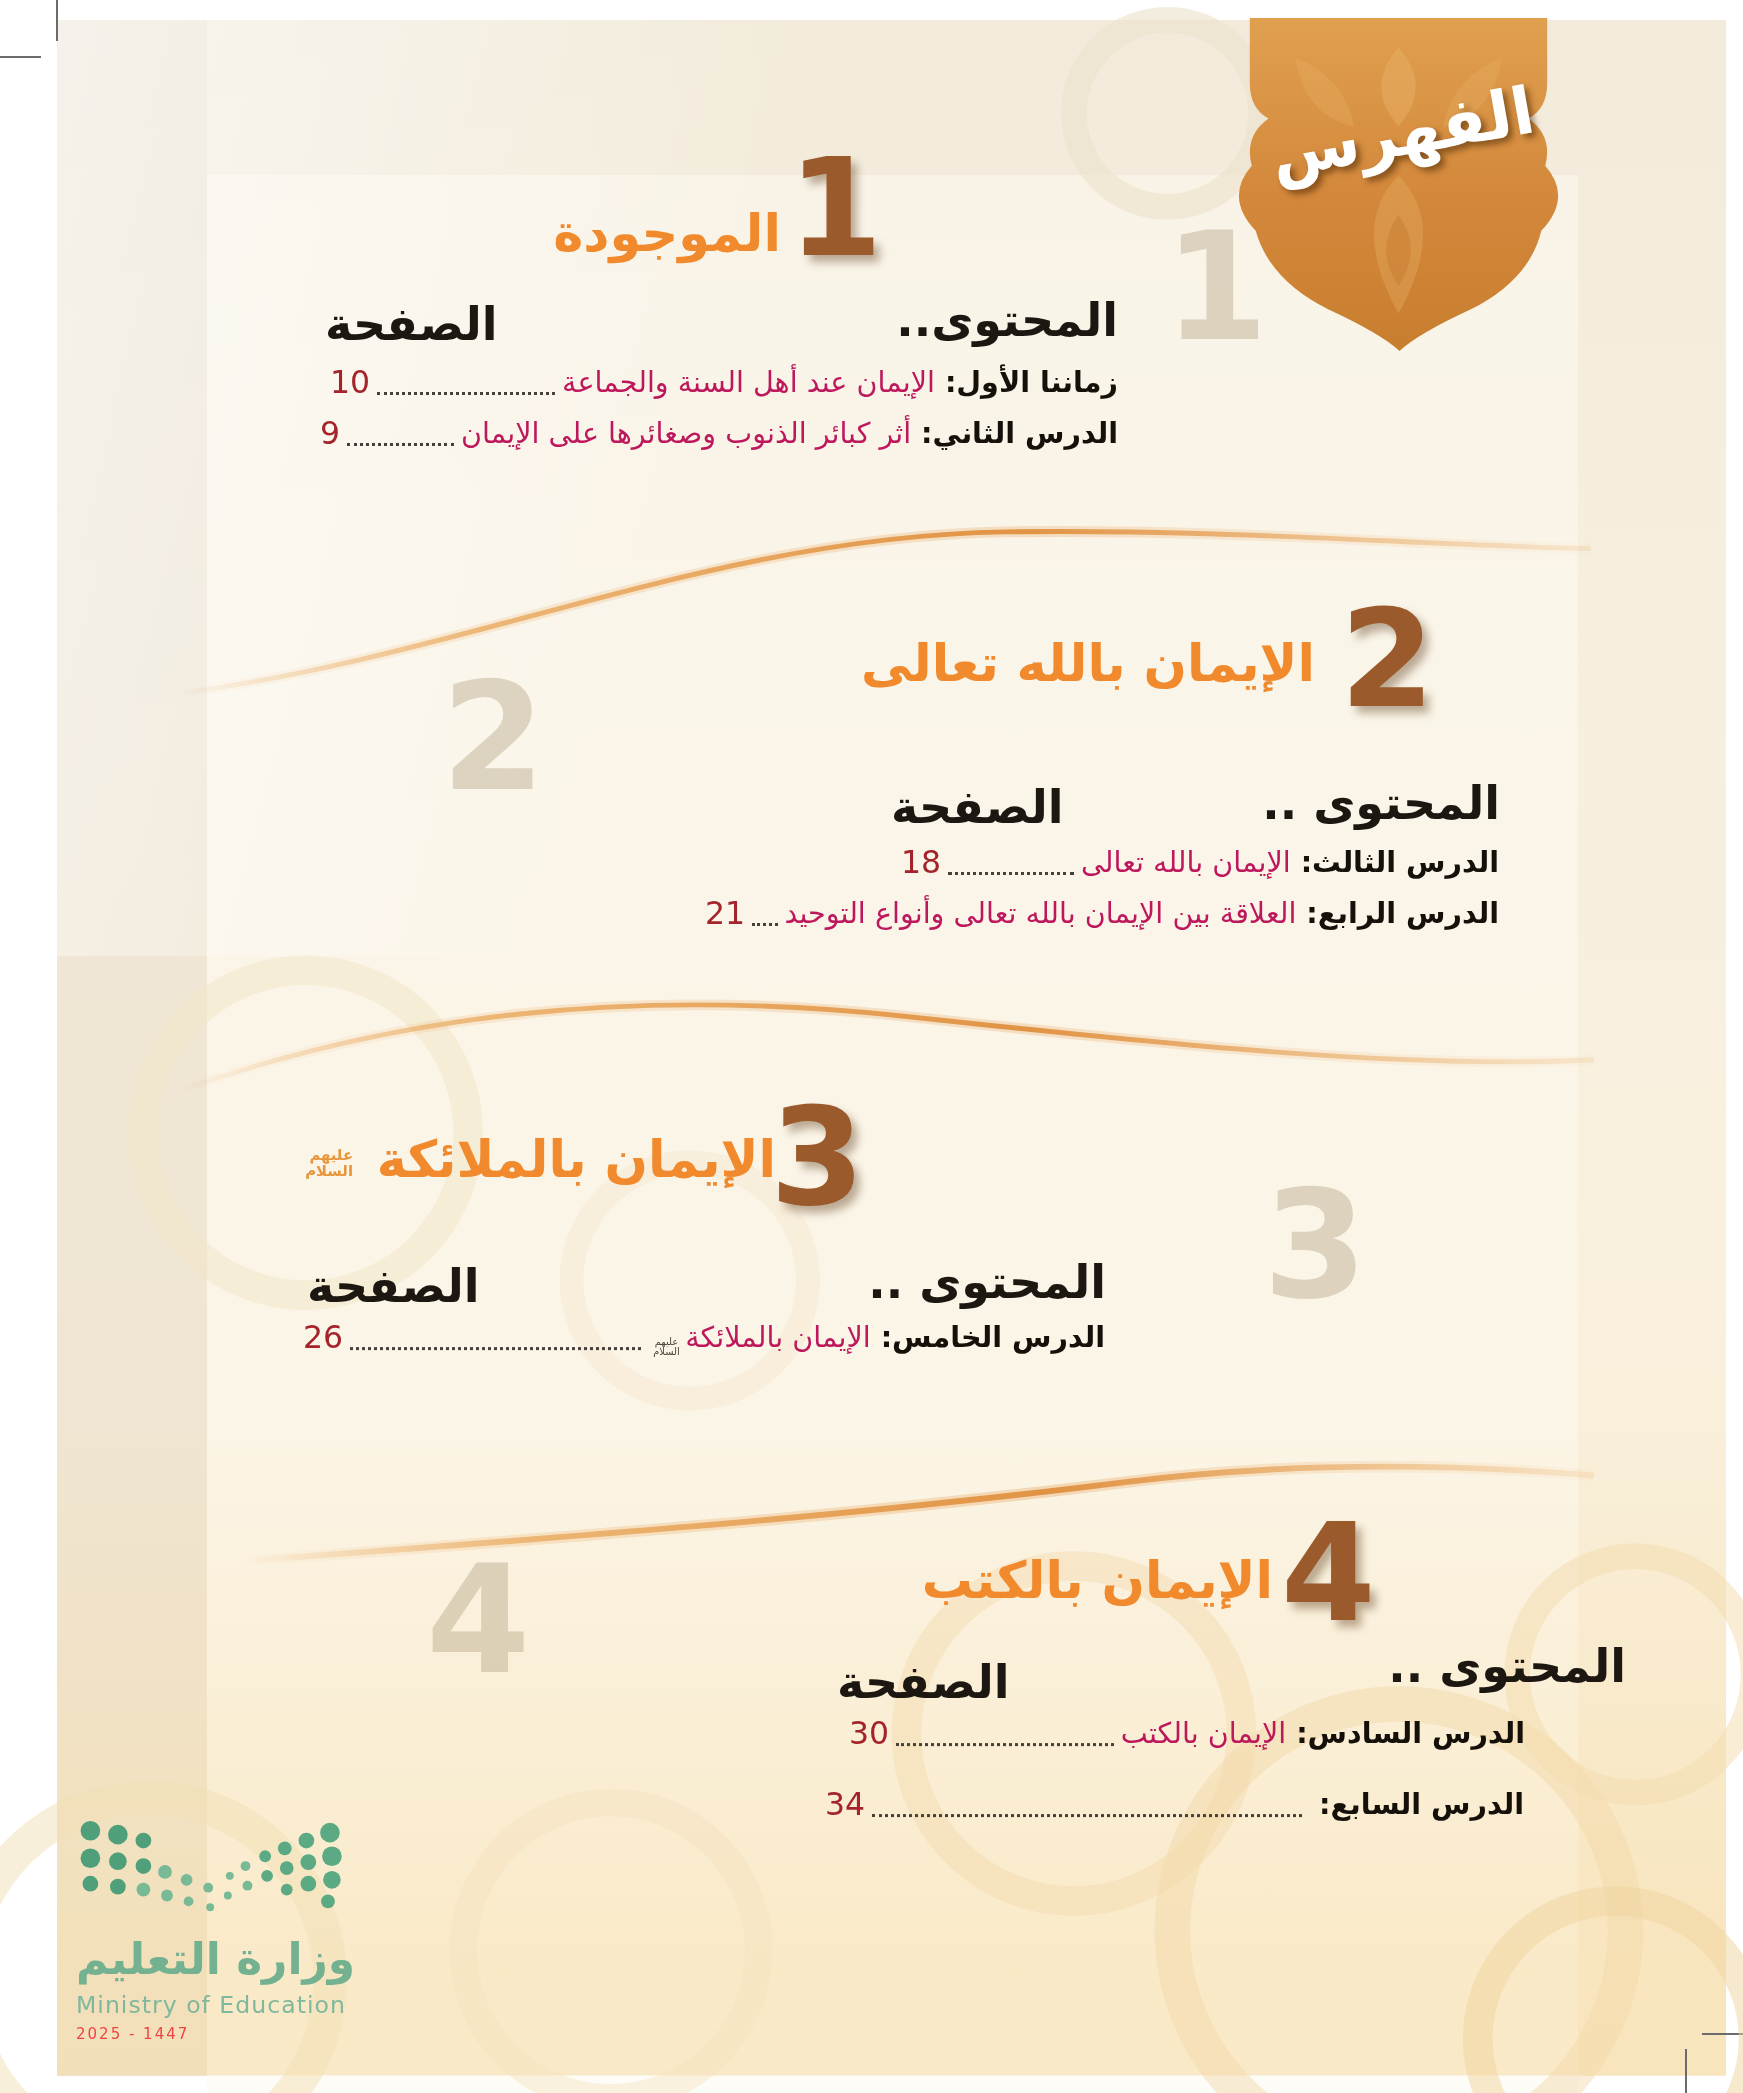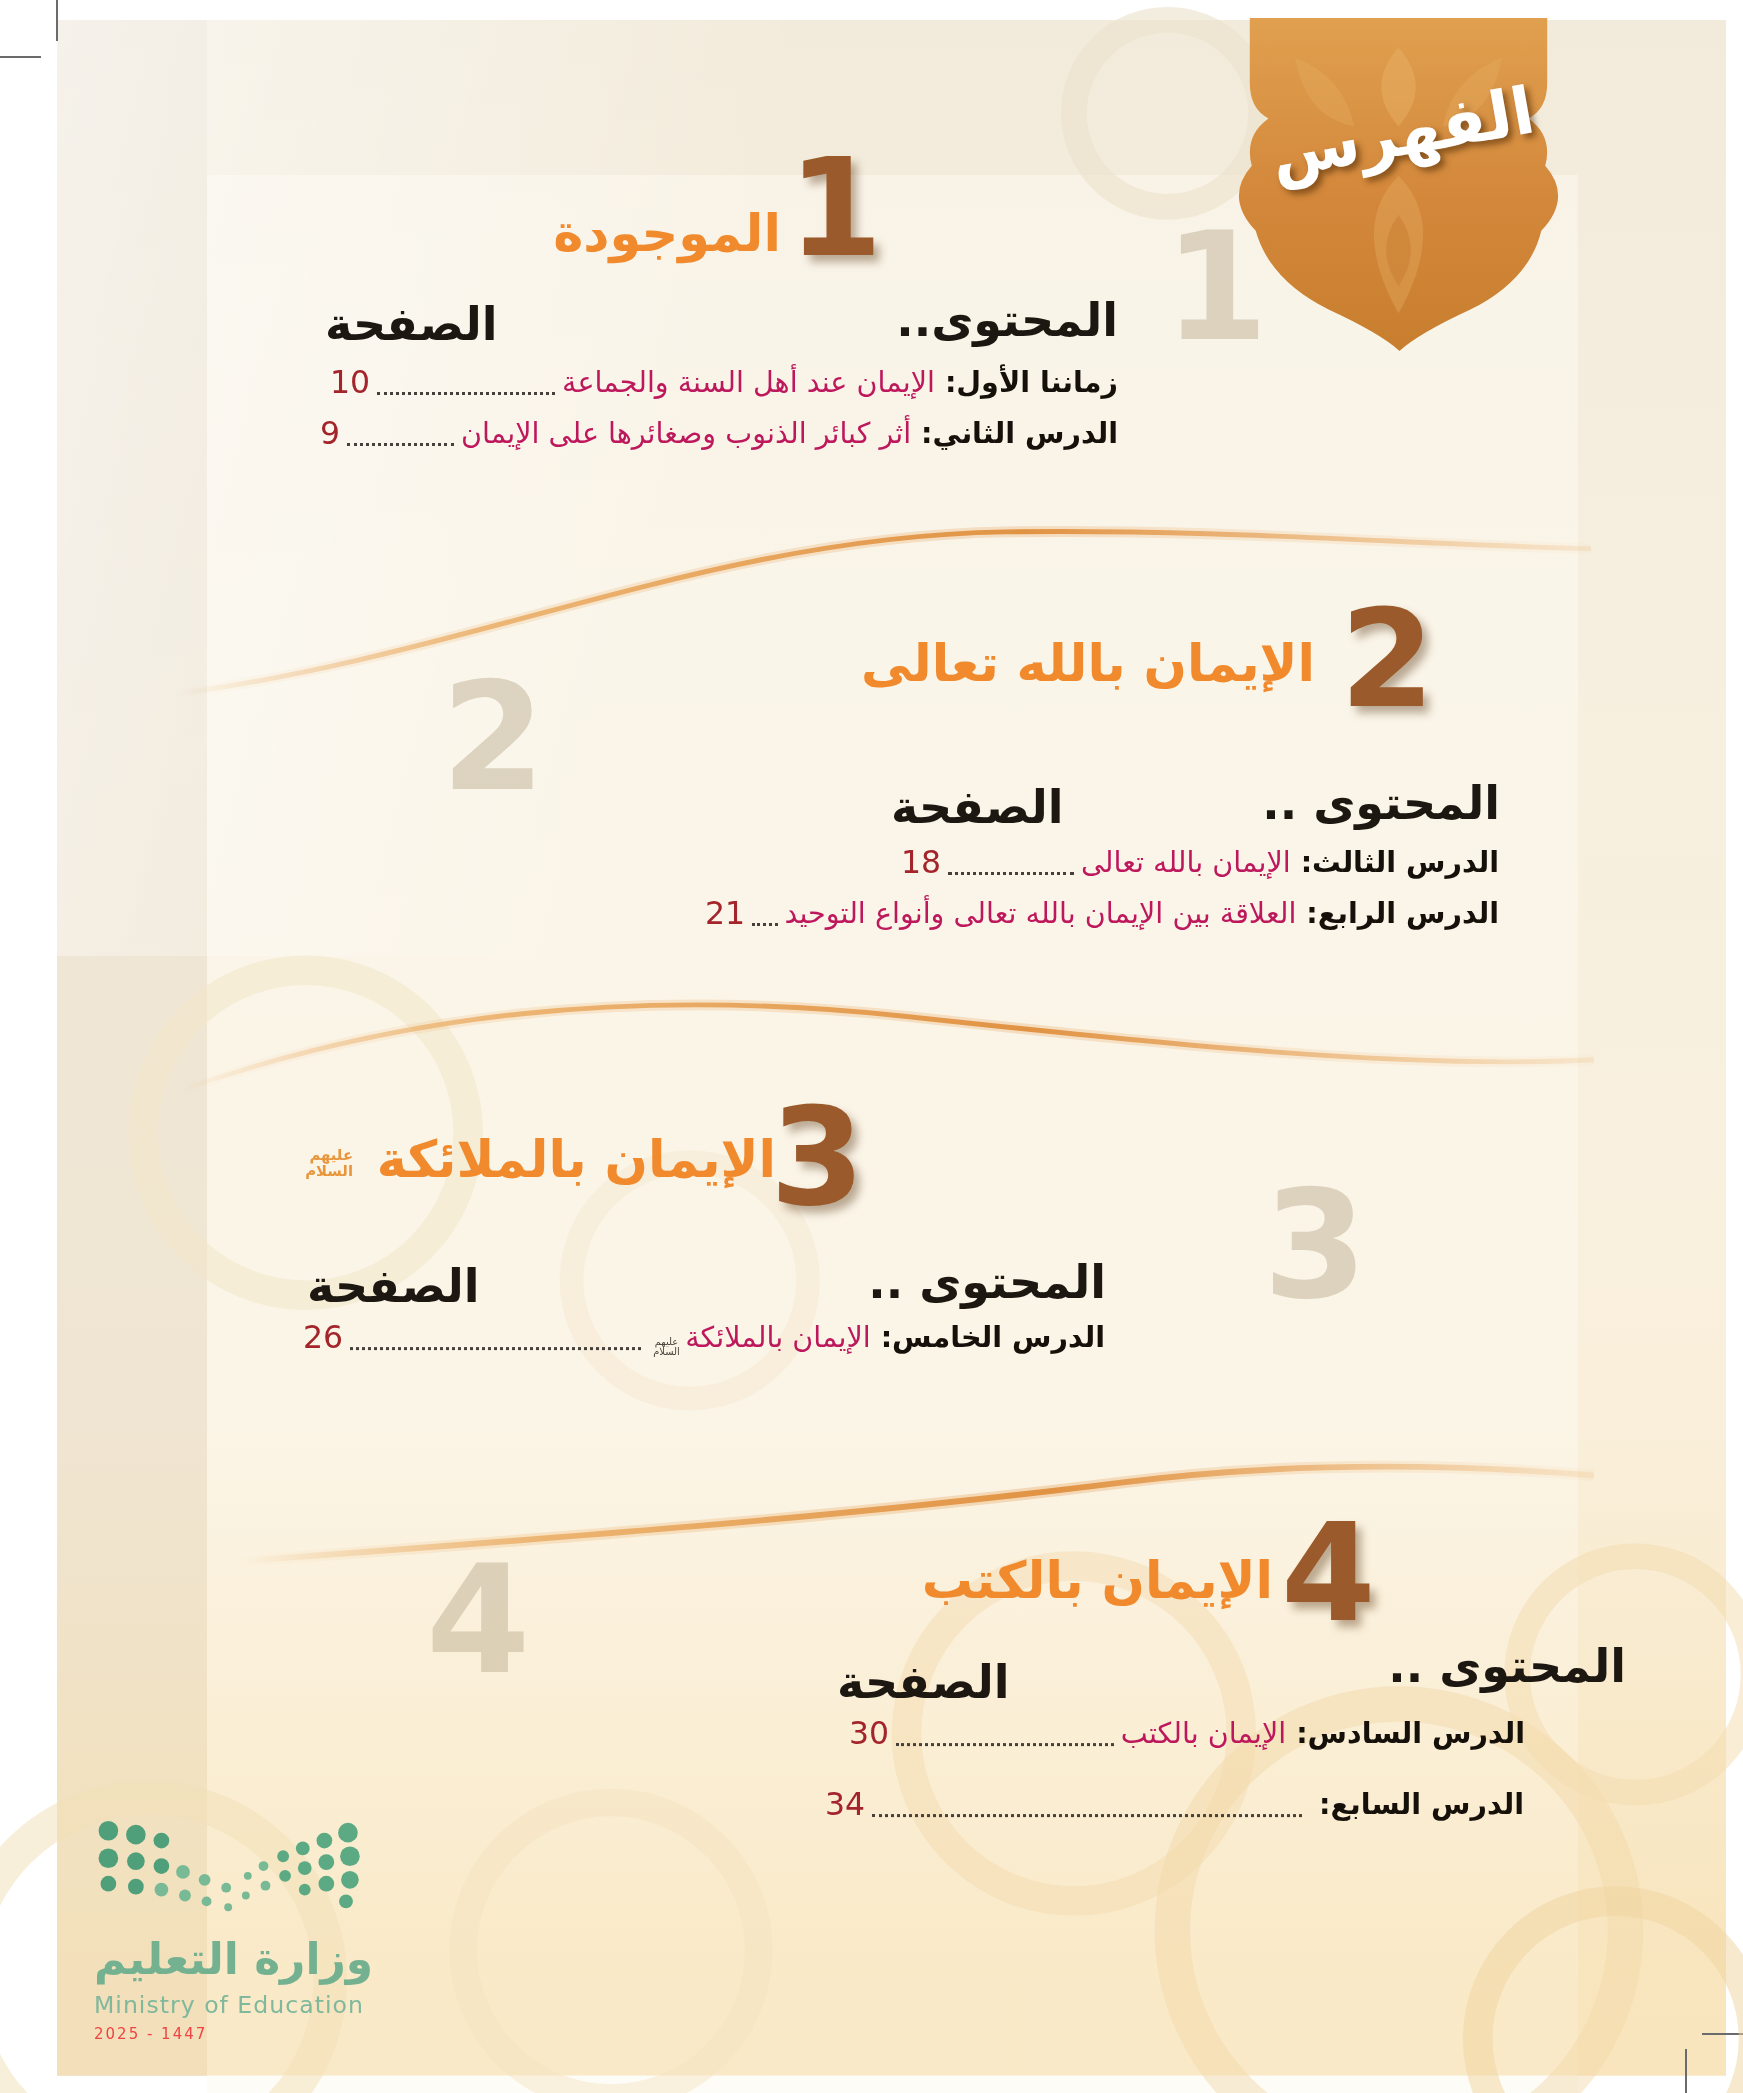--- a/index.html
+++ b/index.html
@@ -39,21 +39,21 @@
       white-space:nowrap;line-height:1;}
   
   .toc-row{position:absolute;display:flex;direction:rtl;align-items:flex-end;
       font-size:28.6px;color:#2F2A24;white-space:nowrap;line-height:1.35;}
   .toc-row .lbl{font-weight:bold;color:#151009;margin-left:9.9px;}
   .toc-row .ttl{color:#be185d;}
   .toc-row .dots{flex:1 1 auto;min-width:25.6px;border-bottom:3.9px dotted #46403A;
       margin:0 6.9px;transform:translateY(-6.9px);}
   .toc-row .pnum{font-size:31.5px;color:#A3242A;line-height:1.2;}
   
-  .moe{position:absolute;left:94px;top:1815px;width:325px;}
+  .moe{position:absolute;left:76px;top:1815px;width:325px;}
   .moe-dots{display:block;}
   .moe-ar{direction:rtl;text-align:left;font-size:44px;font-weight:bold;color:#74B191;
       margin-top:13.8px;letter-spacing:0px;line-height:1;}
   .moe-en{font-size:23.6px;color:#7FB89C;margin-top:9.9px;letter-spacing:1px;}
   .moe-yr{font-size:15px;color:#ef4444;margin-top:5.9px;letter-spacing:2px;}
 </style>
 </head>
 <body>
 
 <div class="stage">

